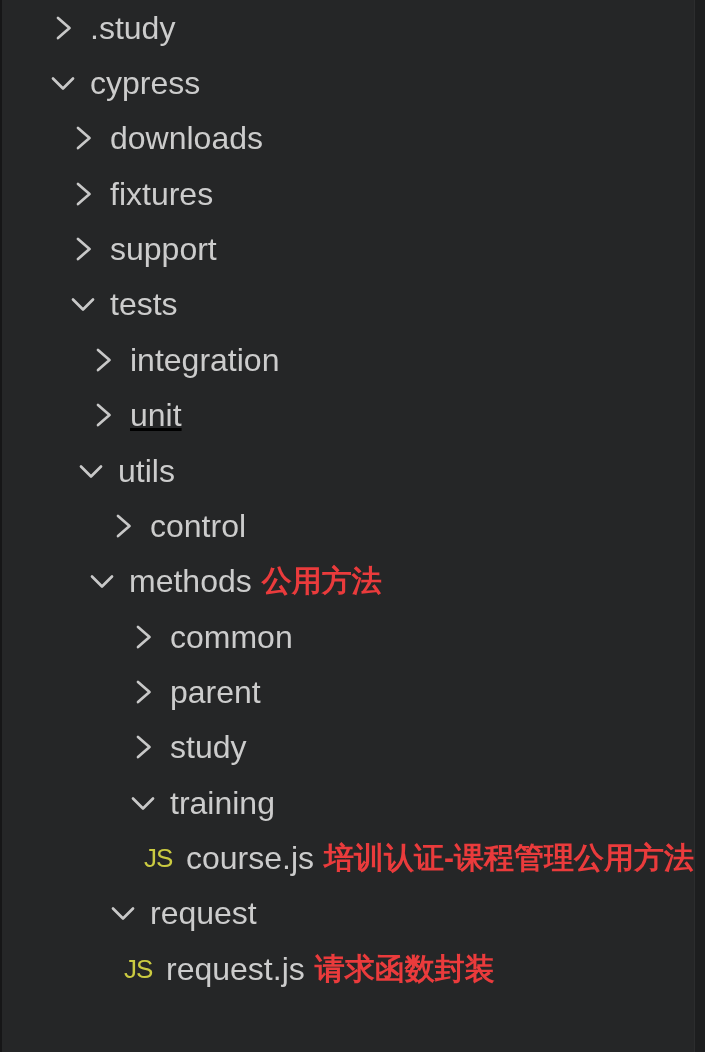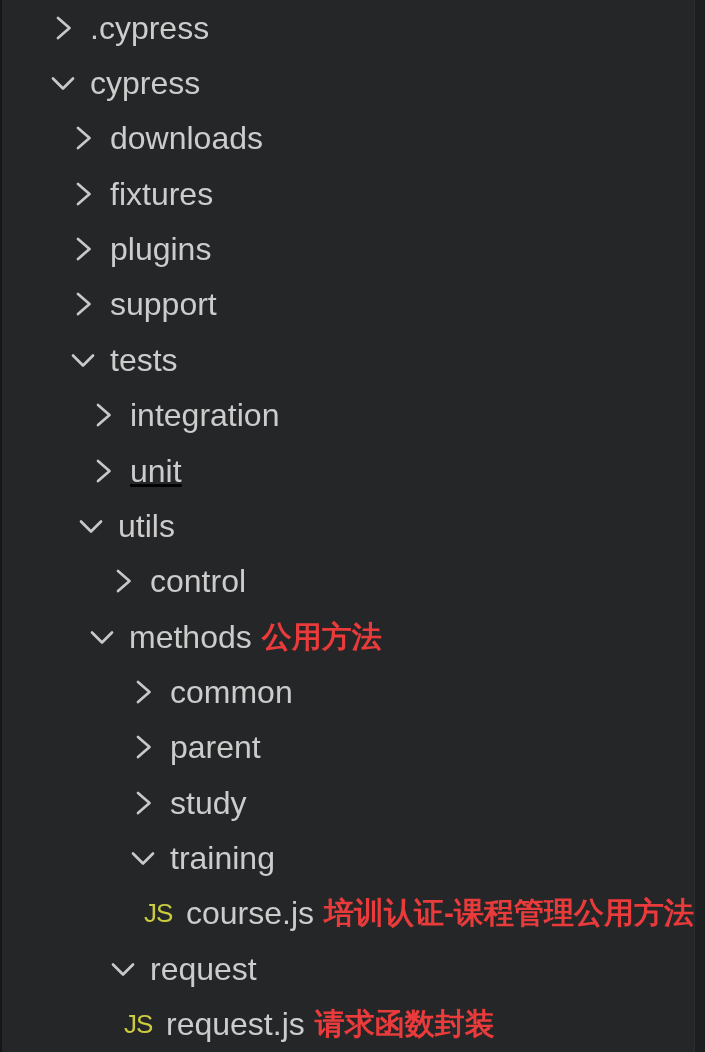--- a/index.html
+++ b/index.html
@@ -68,21 +68,21 @@
 </head>
 <body>
 
 <div class="tree">
     <div class="row" style="padding-left: 48px;">
       <span class="twistie">
         <svg width="26" height="26" viewBox="0 0 26 26">
           <path d="M8 3 L19.5 13 L8 23" fill="none" stroke="#c8c8c8" stroke-width="2.7" stroke-linecap="round" stroke-linejoin="round"></path>
         </svg>
       </span>
-      <span class="label">.cypress</span>
+      <span class="label">.study</span>
     </div>
     <div class="row" style="padding-left: 48px;">
       <span class="twistie">
         <svg width="26" height="26" viewBox="0 0 26 26">
           <path d="M3 8.5 L13 18.5 L23 8.5" fill="none" stroke="#c8c8c8" stroke-width="2.7" stroke-linecap="round" stroke-linejoin="round"></path>
         </svg>
       </span>
       <span class="label">cypress</span>
     </div>
     <div class="row" style="padding-left: 68px;">
@@ -93,28 +93,20 @@
       </span>
       <span class="label">downloads</span>
     </div>
     <div class="row" style="padding-left: 68px;">
       <span class="twistie">
         <svg width="26" height="26" viewBox="0 0 26 26">
           <path d="M8 3 L19.5 13 L8 23" fill="none" stroke="#c8c8c8" stroke-width="2.7" stroke-linecap="round" stroke-linejoin="round"></path>
         </svg>
       </span>
       <span class="label">fixtures</span>
-    </div>
-    <div class="row" style="padding-left: 68px;">
-      <span class="twistie">
-        <svg width="26" height="26" viewBox="0 0 26 26">
-          <path d="M8 3 L19.5 13 L8 23" fill="none" stroke="#c8c8c8" stroke-width="2.7" stroke-linecap="round" stroke-linejoin="round"></path>
-        </svg>
-      </span>
-      <span class="label">plugins</span>
     </div>
     <div class="row" style="padding-left: 68px;">
       <span class="twistie">
         <svg width="26" height="26" viewBox="0 0 26 26">
           <path d="M8 3 L19.5 13 L8 23" fill="none" stroke="#c8c8c8" stroke-width="2.7" stroke-linecap="round" stroke-linejoin="round"></path>
         </svg>
       </span>
       <span class="label">support</span>
     </div>
     <div class="row" style="padding-left: 68px;">

